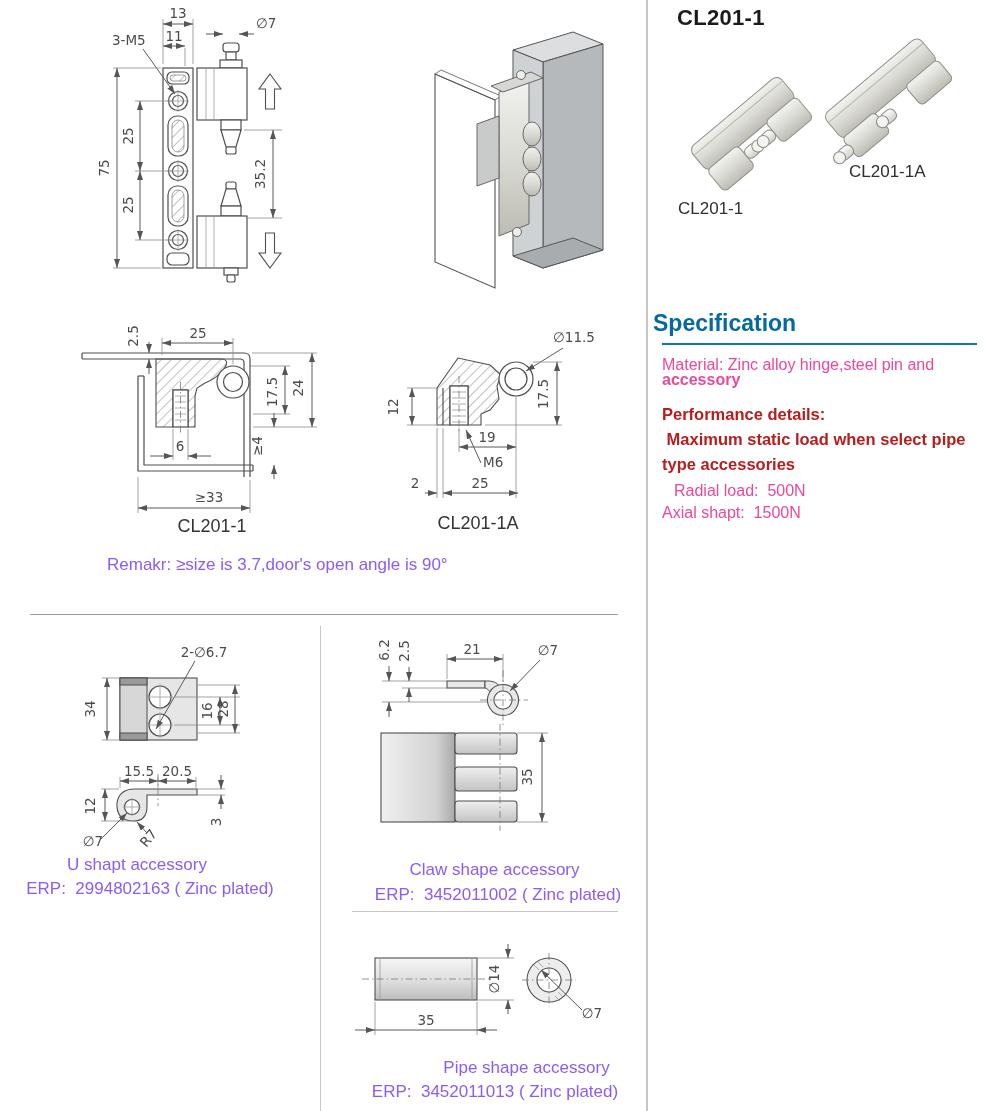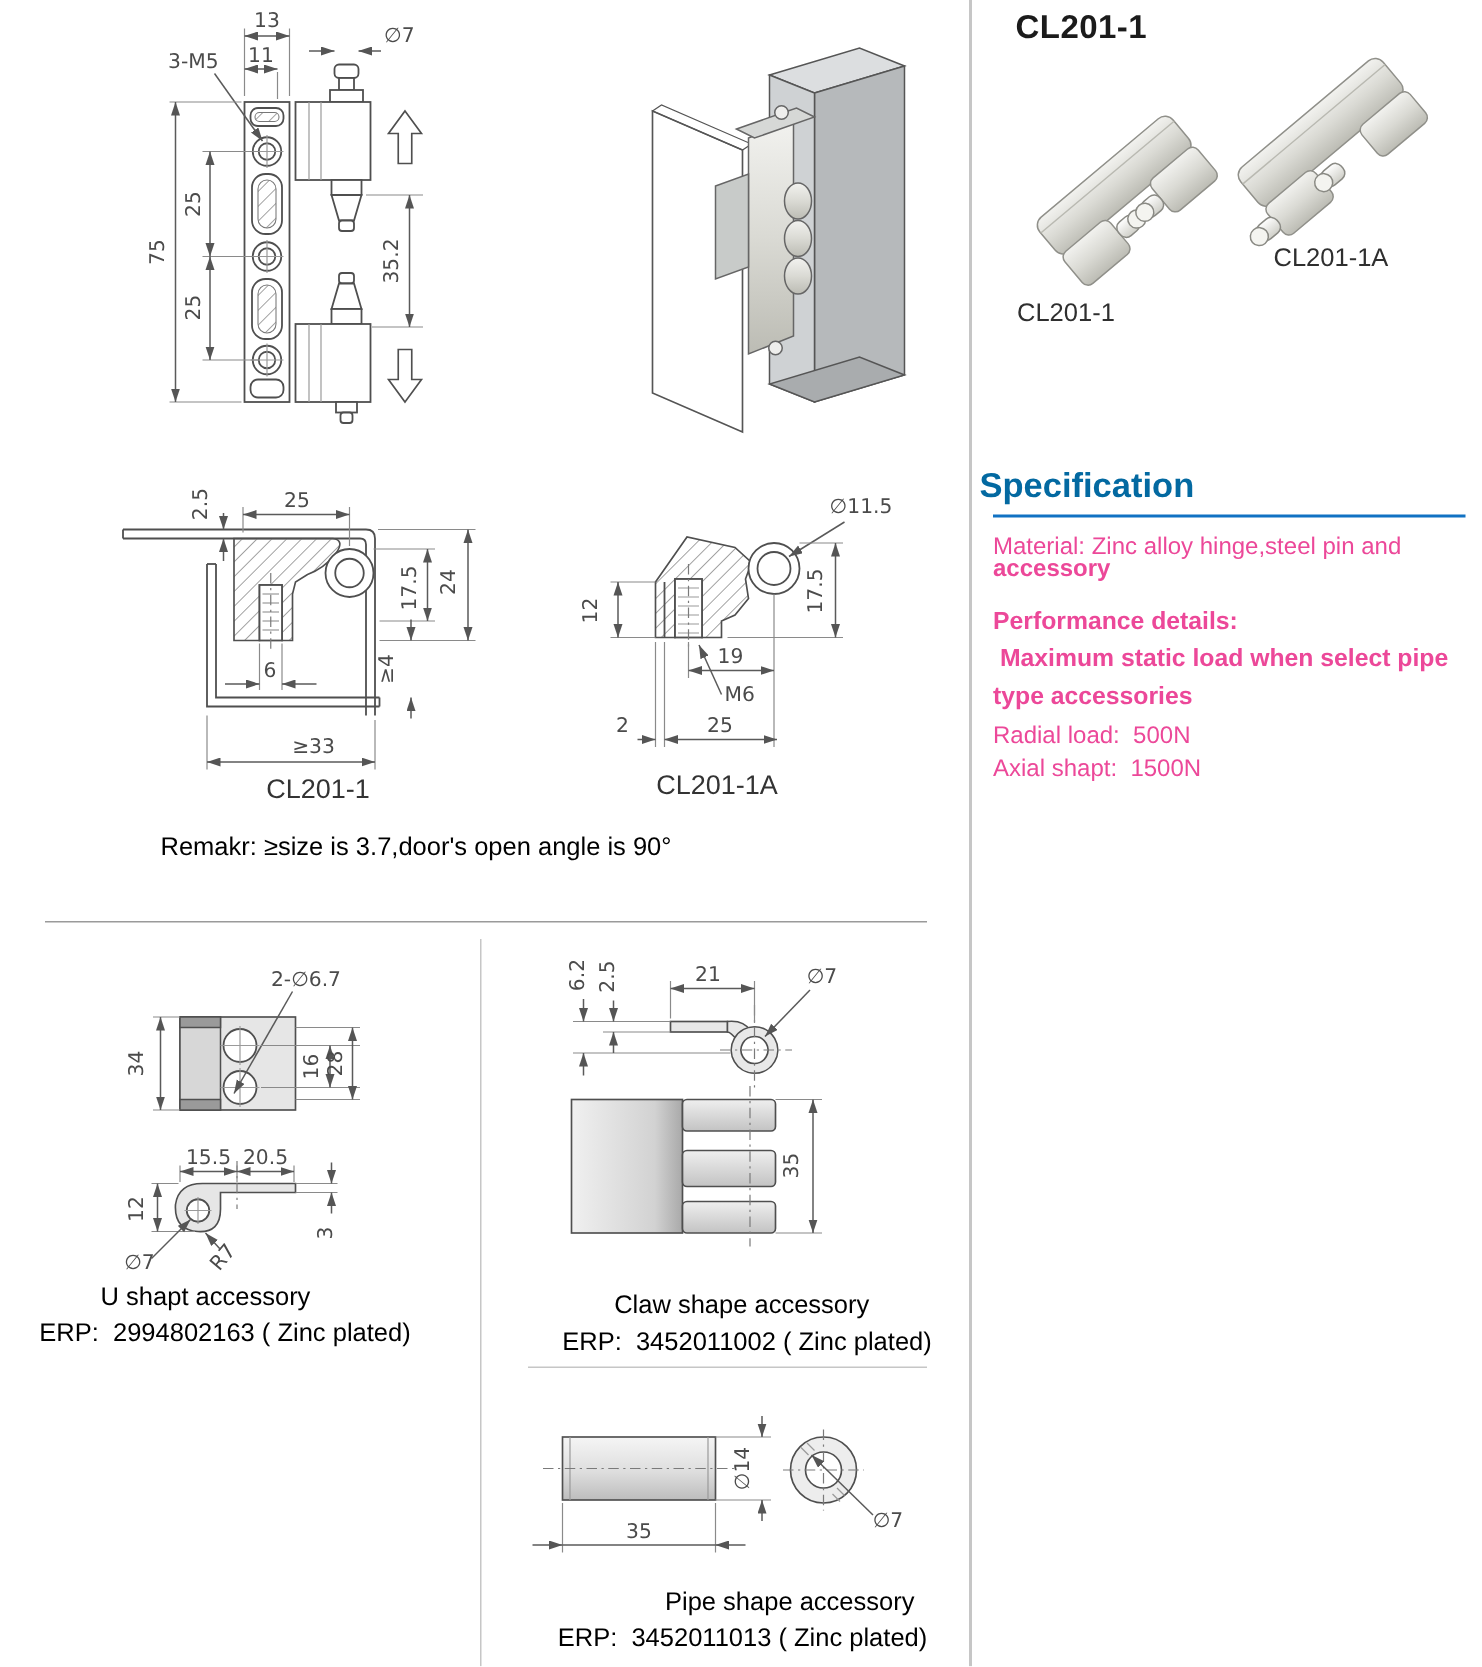--- a/index.html
+++ b/index.html
@@ -1,28 +1,28 @@
 <!DOCTYPE html>
 <html><head>
 <meta charset="utf-8">
 <style>
   html,body{margin:0;padding:0;background:#fff;}
   .page{position:relative;width:988px;height:1111px;background:#ffffff;overflow:hidden;
         font-family:"Liberation Sans","DejaVu Sans",sans-serif;color:#3e3e3e;}
   .abs{position:absolute;}
   .divider{position:absolute;background:#c6c6c6;}
-  .lbl{position:absolute;color:#000000;font-size:17px;white-space:pre;}
+  .lbl{position:absolute;color:#8b5cf6;font-size:17px;white-space:pre;}
   .lbl.center{text-align:center;}
   .rp-title{position:absolute;left:677px;top:5px;font-size:22px;font-weight:bold;color:#1b1b1b;letter-spacing:.3px;}
   .photo-lbl{position:absolute;font-size:17px;color:#2f2f2f;}
   .spec-head{position:absolute;left:653px;top:310px;width:325px;text-align:left;
              font-size:23px;font-weight:bold;color:#0369a1;}
   .spec-rule{position:absolute;left:662px;top:343px;width:315px;height:2px;background:#1172c3;}
   .rp-line{position:absolute;left:662px;font-size:16px;color:#ec4899;white-space:pre;}
-  .rp-blue{color:#ec4899;font-weight:bold;font-size:16.5px;}
+  .rp-blue{color:#b91c1c;font-weight:bold;font-size:16.5px;}
   .drw-lbl{position:absolute;font-size:18px;color:#333;text-align:center;}
   svg{display:block;}
   svg text.dt{font-family:"DejaVu Sans",sans-serif;font-size:13.5px;fill:#4b4b4b;}
   .ol{stroke:#4f4f4f;stroke-width:1.2;fill:none;}
   .olf{stroke:#4f4f4f;stroke-width:1.2;fill:#ffffff;}
   .dim{stroke:#5a5a5a;stroke-width:1;fill:none;}
   .ext{stroke:#8a8a8a;stroke-width:0.8;fill:none;}
   .cl{stroke:#7a7a7a;stroke-width:0.8;fill:none;stroke-dasharray:7 3 1.5 3;}
   .thin{stroke:#9a9a9a;stroke-width:0.8;fill:none;}
 </style>
@@ -432,16 +432,16 @@
   <div class="photo-lbl" style="left:849px;top:162px;">CL201-1A</div>
 
   <div class="spec-head">Specification</div>
   <div class="spec-rule"></div>
 
   <div class="rp-line" style="top:356px;">Material: Zinc alloy hinge,steel pin and</div>
   <div class="rp-line" style="top:371px;font-weight:bold;">accessory</div>
   <div class="rp-line rp-blue" style="top:405px;">Performance details:</div>
   <div class="rp-line rp-blue" style="top:430px;"> Maximum static load when select pipe</div>
   <div class="rp-line rp-blue" style="top:455px;">type accessories</div>
-  <div class="rp-line" style="top:482px;">Radial load:  500N</div>
+  <div class="rp-line" style="top:482px;margin-left:12px;">Radial load:  500N</div>
   <div class="rp-line" style="top:504px;">Axial shapt:  1500N</div>
 
 </div>
 
 </body></html>

